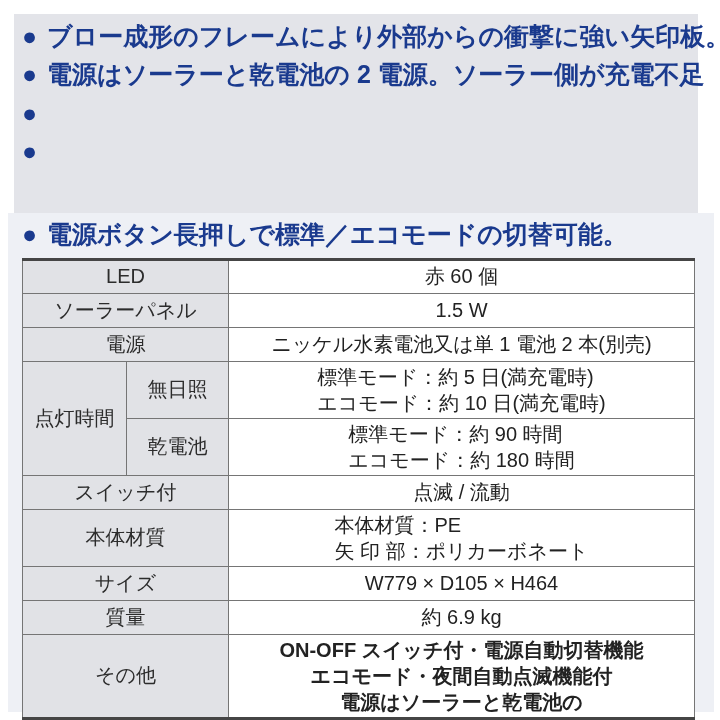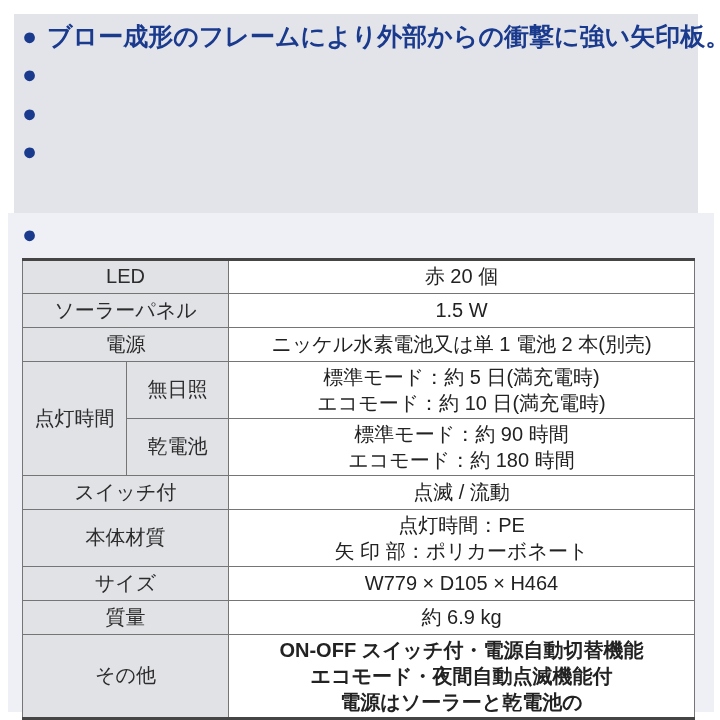--- a/index.html
+++ b/index.html
@@ -36,57 +36,59 @@
   table.spec td {
     border:1px solid #757575;
     font-size:20px; color:#222222;
     text-align:center; vertical-align:middle;
     padding:2px 4px; overflow:hidden;
   }
   table.spec td.label { background:#e1e2e6; color:#2c2c2c; }
   tr.r1 { height:34px; }
   tr.r2 { height:55px; }
   tr.r3 { height:78px; }
-  .vblock { display:inline-block; text-align:center; line-height:26px; }
+  .vblock { display:inline-block; text-align:left; line-height:26px; }
   .vcenter { line-height:26px;font-weight:bold; }
 </style>
 </head>
 <body>
 
 <div class="feature-panel">
   <div class="feature-line">
     <span class="bullet">●</span>
       <span>ブロー成形のフレームにより外部からの衝撃に強い矢印板。</span>
   </div>
   <div class="feature-line">
     <span class="bullet">●</span>
+      <span>電源はソーラーと乾電池の 2 電源。ソーラー側が充電不足</span>
   </div>
   <div class="feature-line">
     <span class="bullet">●</span>
   </div>
   <div class="feature-line">
     <span class="bullet">●</span>
   </div>
 </div>
 
 <div class="lower-section">
   <div class="feature-line">
     <span class="bullet">●</span>
+      <span>電源ボタン長押しで標準／エコモードの切替可能。</span>
   </div>
 
   <table class="spec">
     <colgroup>
       <col style="width:104px">
         <col style="width:102px">
         <col style="width:466px">
     </colgroup>
     <tbody>
       <tr class="r1">
         <td colspan="2" class="label">LED</td>
-        <td>赤 20 個</td>
+        <td>赤 60 個</td>
       </tr>
       <tr class="r1">
         <td colspan="2" class="label">ソーラーパネル</td>
         <td>1.5 W</td>
       </tr>
       <tr class="r1">
         <td colspan="2" class="label">電源</td>
         <td>ニッケル水素電池又は単 1 電池 2 本(別売)</td>
       </tr>
       <tr class="r2">
@@ -109,21 +111,21 @@
         </td>
       </tr>
       <tr class="r1">
         <td colspan="2" class="label">スイッチ付</td>
         <td>点滅 / 流動</td>
       </tr>
       <tr class="r2">
         <td colspan="2" class="label">本体材質</td>
         <td>
           <div class="vblock">
-            <div>点灯時間：PE</div>
+            <div>本体材質：PE</div>
             <div>矢 印 部：ポリカーボネート</div>
           </div>
         </td>
       </tr>
       <tr class="r1">
         <td colspan="2" class="label">サイズ</td>
         <td>W779 × D105 × H464</td>
       </tr>
       <tr class="r1">
         <td colspan="2" class="label">質量</td>

